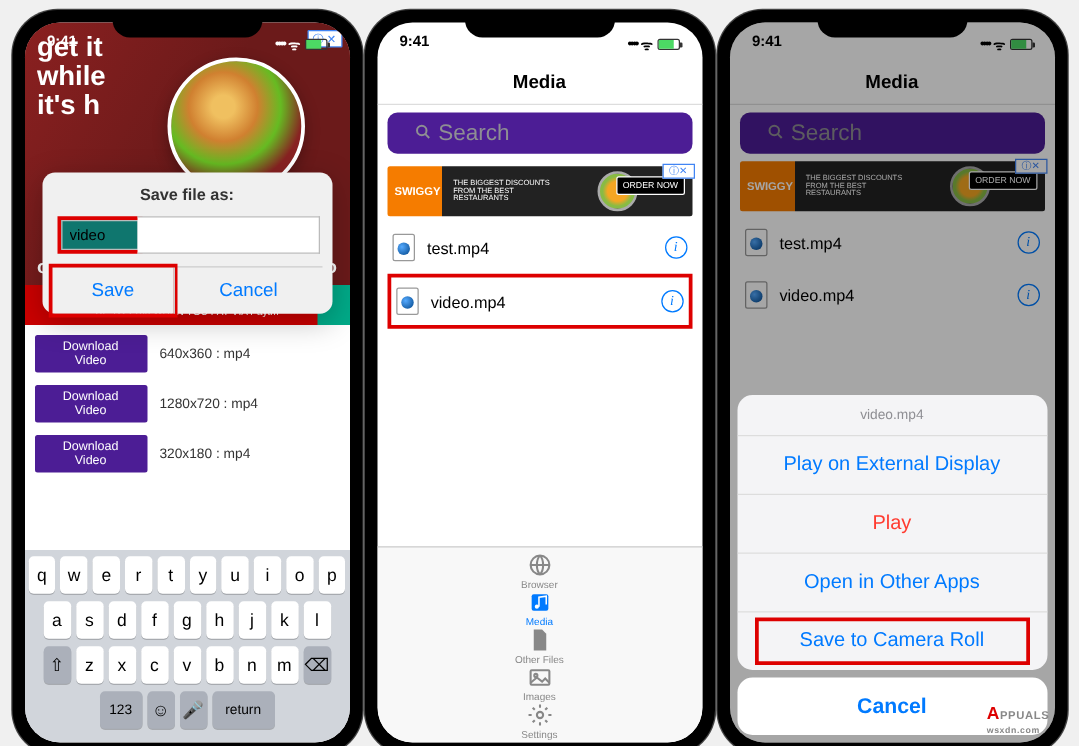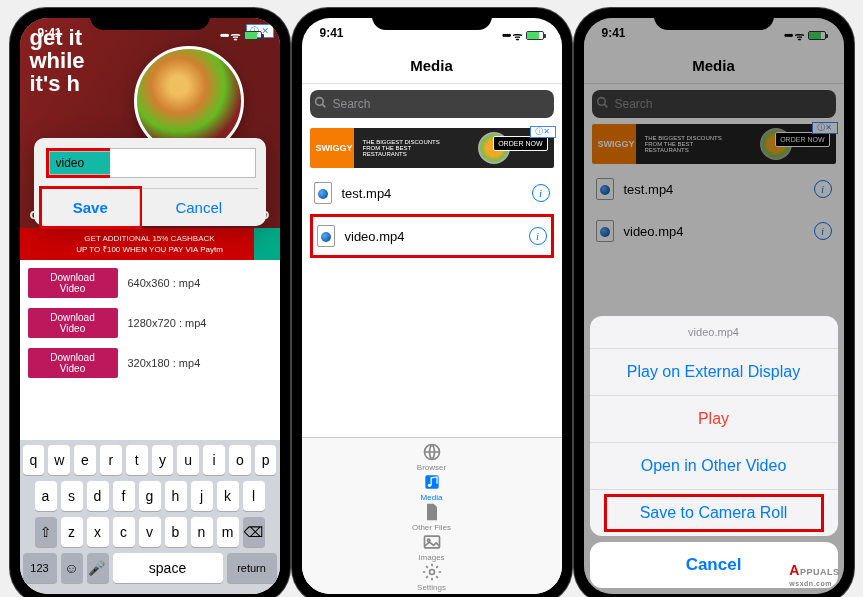--- a/index.html
+++ b/index.html
@@ -66,44 +66,44 @@
       padding: 6px 10px;
       position: relative;
     }
     .p1-bg .headline { font-size: 22px; font-weight: 700; line-height: 1.05; margin-top:2px;}
     .food-circle { position:absolute; right:36px; top:28px; width:110px; height:110px; background:radial-gradient(circle at 40% 35%,#f0c060 10%,#d08030 30%,#6b2 50%,#822 70%); border-radius:50%; border:3px solid #fff; box-shadow:0 4px 12px rgba(0,0,0,.3);}
     .ad-x { position:absolute; top:6px; right:6px; width:28px; height:14px; background:#fff; border:1px solid #4285f4; color:#4285f4; font-size:9px; text-align:center; line-height:12px; border-radius:1px;}
     .red-banner { background:#c00; color:#fff; font-size:8px; padding:6px; text-align:center; position:relative; }
     .green-strip { position:absolute; right:0; top:0; bottom:0; width:26px; background:#0a8; }
     .dl-list { padding: 8px; background:#fff;}
     .dl-row { display:flex; align-items:center; margin-bottom:10px; gap:10px;}
-    .dl-btn { background:#be185d; color:#fff; font-size:10px; padding:4px 10px; border-radius:2px; width:90px; text-align:center;}
+    .dl-btn { background:#4c1d95; color:#fff; font-size:10px; padding:4px 10px; border-radius:2px; width:90px; text-align:center;}
     .dl-fmt { font-size:11px; color:#333;}
     .keyboard { background:#d1d5db; padding:5px 3px; margin-top:auto;}
     .kb-row { display:flex; justify-content:center; gap:4px; margin-bottom:6px;}
     .key { background:#fff; border-radius:4px; width:22px; height:30px; display:flex; align-items:center; justify-content:center; font-size:14px; box-shadow:0 1px 0 rgba(0,0,0,.2);}
     .key.wide { width:34px; background:#abb0ba; font-size:11px;}
     .key.space { flex:1; }
     .key.dark { background:#abb0ba;}
     .dialog-overlay { position:absolute; top:120px; left:14px; right:14px; background:#f0f0f0; border-radius:10px; box-shadow:0 6px 24px rgba(0,0,0,.25); z-index:60; padding:10px 8px 0;}
     .dialog-title { text-align:center; font-size:13px; font-weight:600; color:#333; margin-bottom:10px;}
     .dialog-input-wrap { border:3px solid #d00; display:inline-block; margin-left:2px;}
-    .dialog-input { background:#14b8a6; border:1px solid #bbb; padding:4px 6px; font-size:12px; width:62px;}
+    .dialog-input { background:#0f766e; border:1px solid #bbb; padding:4px 6px; font-size:12px; width:62px;}
     .dialog-input-ext { background:#fff; border:1px solid #bbb; border-left:none; padding:4px 6px; font-size:12px; display:inline-block; width:152px; vertical-align:top; margin-left:-4px;}
     .input-row{ display:flex; padding:0 2px;}
     .dialog-btns { display:flex; border-top:1px solid #ccc; margin-top:10px;}
     .dialog-btn { flex:1; text-align:center; padding:10px; font-size:15px; color:#007aff;}
-    .dialog-btn.save { font-weight:700; }
+    .dialog-btn.save { font-weight:400; }
     .save-wrap { border:3px solid #d00; margin:-3px;}
 
     
     .nav-bar { display:flex; align-items:center; justify-content:center; padding:6px 10px; border-bottom:1px solid #ddd; position:relative; height:36px;}
     .nav-title { font-size:15px; font-weight:600;}
     .nav-icons { position:absolute; right:8px; display:flex; gap:14px; color:#007aff;}
-    .search-bar { margin:6px 8px; background:#404040; border-radius:8px; padding:6px 4px; display:flex; align-items:center; gap:6px; font-size:12px; color:#8e8e93;}
+    .search-bar { margin:6px 8px; background:#4c1d95; border-radius:8px; padding:6px 22px; display:flex; align-items:center; gap:6px; font-size:18px; color:#8e8e93;}
     .ad-banner { margin:4px 8px; height:40px; background:linear-gradient(90deg,#f57c00 0%,#f57c00 18%,#222 18%,#222 100%); border-radius:2px; position:relative; display:flex; align-items:center; color:#fff; font-size:7px; padding-left:6px;}
     .ad-banner .swiggy { font-weight:700; font-size:9px;}
     .ad-banner .pizza { position:absolute; right:44px; top:4px; width:32px; height:32px; background:radial-gradient(circle,#f5a623 40%,#8b4 60%); border-radius:50%; border:2px solid #aaa;}
     .ad-banner .order { position:absolute; right:6px; top:8px; background:#000; border:1px solid #fff; font-size:7px; padding:3px 4px; border-radius:2px;}
     .ad-banner .ad-x2 { position:absolute; top:-2px; right:-2px; width:26px; height:12px; background:#fff; border:1px solid #4285f4; color:#4285f4; font-size:8px; text-align:center; line-height:10px;}
     .file-row { display:flex; align-items:center; padding:10px 12px; gap:10px; font-size:13px;}
     .file-icon { width:18px; height:22px; background:#fff; border:1px solid #999; border-radius:2px; position:relative;}
     .file-icon::before { content:''; position:absolute; top:6px; left:3px; width:10px; height:10px; background:radial-gradient(circle at 35% 35%,#5af,#048); border-radius:50%;}
     .info-icon { margin-left:auto; width:18px; height:18px; border:1.5px solid #007aff; border-radius:50%; color:#007aff; text-align:center; font-size:11px; line-height:16px; font-style:italic; font-family:serif;}
     .red-box { border:3px solid #d00; }
@@ -175,20 +175,21 @@
         <div class="dl-btn">Download Video</div>
         <div class="dl-fmt">1280x720 : mp4</div>
       </div>
       <div class="dl-row">
         <div class="dl-btn">Download Video</div>
         <div class="dl-fmt">320x180 : mp4</div>
       </div>
     </div>
 
     <div class="dialog-overlay">
+      <div class="dialog-title">Save file as:</div>
       <div class="input-row">
         <span class="dialog-input-wrap red-box">
           <input class="dialog-input" value="video" style="">
         </span>
         <span class="dialog-input-ext"></span>
       </div>
       <div class="dialog-btns">
         <div class="save-wrap red-box" style="flex:1;">
           <div class="dialog-btn save">Save</div>
         </div>
@@ -228,21 +229,20 @@
         <div class="key">v</div>
         <div class="key">b</div>
         <div class="key">n</div>
         <div class="key">m</div>
         <div class="key dark">⌫</div>
       </div>
       <div class="kb-row">
         <div class="key wide">123</div>
         <div class="key dark" style="width:22px;">☺</div>
         <div class="key dark" style="width:22px;">🎤</div>
-        <div class="key space">space</div>
         <div class="key wide" style="width:50px;">return</div>
       </div>
     </div>
   </div>
 </div>
 
 <div class="phone">
   <div class="notch"></div>
   <div class="screen">
     <div class="status-bar">
@@ -409,21 +409,21 @@
       </div>
     </div>
 
     <div class="dimmed"></div>
 
     <div class="action-sheet">
       <div class="sheet-group">
         <div class="sheet-title">video.mp4</div>
         <div class="sheet-item">Play on External Display</div>
         <div class="sheet-item destructive">Play</div>
-        <div class="sheet-item">Open in Other Video</div>
+        <div class="sheet-item">Open in Other Apps</div>
         <div class="sheet-item boxed">
           <span>Save to Camera Roll</span>
           <span class="rb"></span>
         </div>
       </div>
       <div class="cancel-sheet">Cancel</div>
     </div>
 
     <div class="watermark">
       <span class="a">A</span><span>PPUALS</span><br>

